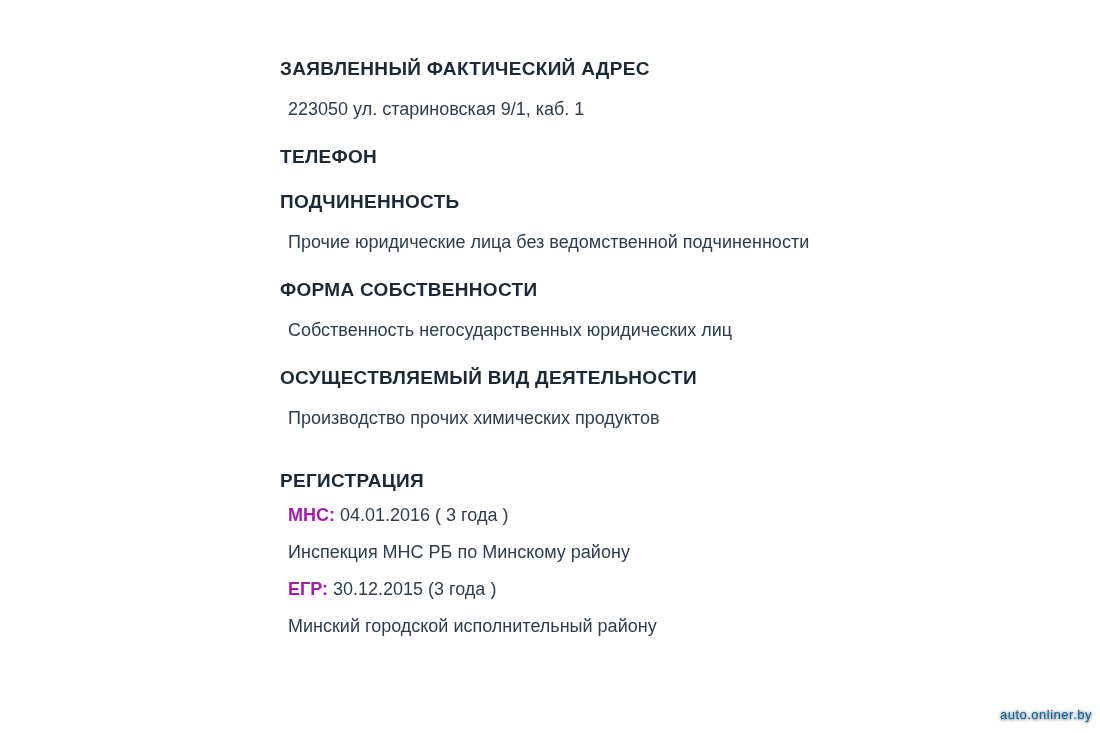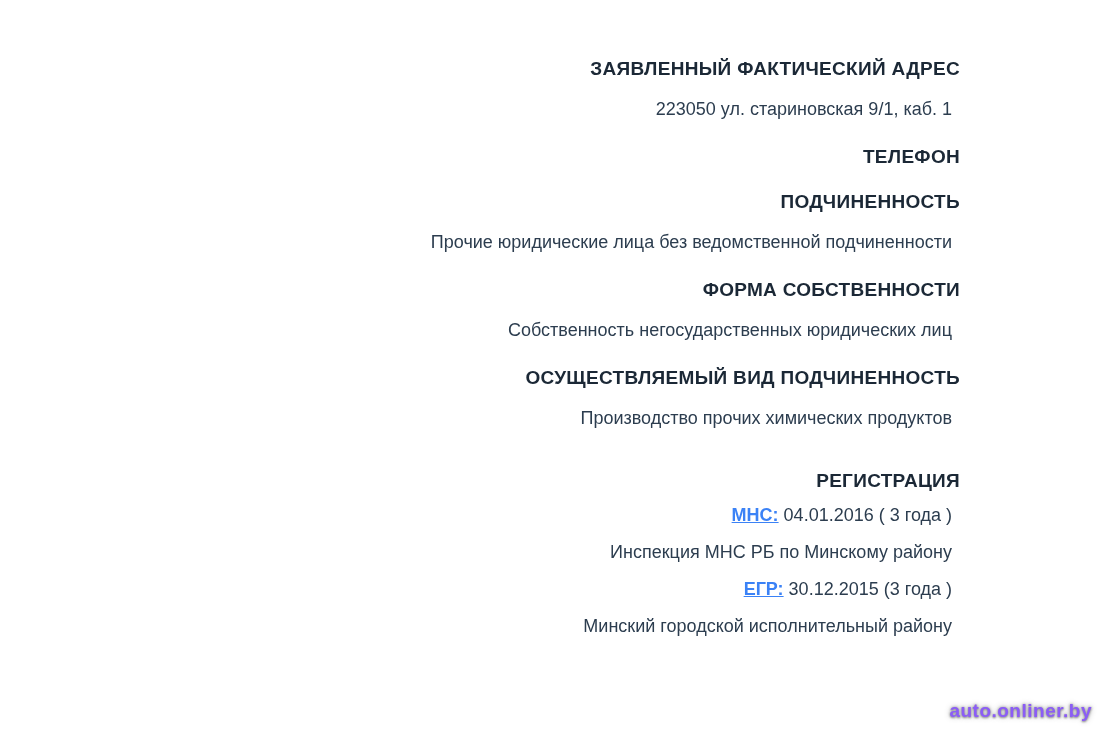--- a/index.html
+++ b/index.html
@@ -18,21 +18,20 @@
     background: #ffffff;
   }
   .content {
     position: absolute;
     left: 280px;
     top: 57px;
     width: 680px;
   }
   .info-section {
     margin: 0 0 21px 0;
-    text-align: right;
   }
   .heading {
     margin: 0 0 14px 0;
     font-size: 19px;
     line-height: 24px;
     font-weight: bold;
     letter-spacing: 0.3px;
     color: #1b2836;
   }
   .info-section.tight .heading {
@@ -41,31 +40,30 @@
   }
   .line {
     margin: 8px;
     font-size: 18px;
     line-height: 29px;
     font-weight: normal;
     color: #2c3d4f;
   }
   .line .label {
     font-weight: bold;
-    color: #3b82f6;
-    text-decoration: underline;
+    color: #a21caf;
   }
   .watermark {
     position: absolute;
     right: 8px;
     bottom: 11px;
-    font-size: 19px;
-    font-weight: bold;
+    font-size: 13px;
+    font-weight: normal;
     letter-spacing: 0.5px;
-    color: #8b5cf6;
+    color: #0369a1;
     text-shadow: 0 0 3px #9a9a9a, 0 0 6px #b5b5b5, 0 1px 2px #8d8d8d;
   }
 </style>
 </head>
 <body>
 
 <div class="page">
   <div class="content">
 
     <section class="info-section">
@@ -81,21 +79,21 @@
       <h2 class="heading">ПОДЧИНЕННОСТЬ</h2>
       <p class="line">Прочие юридические лица без ведомственной подчиненности</p>
     </section>
 
     <section class="info-section">
       <h2 class="heading">ФОРМА СОБСТВЕННОСТИ</h2>
       <p class="line">Собственность негосударственных юридических лиц</p>
     </section>
 
     <section class="info-section">
-      <h2 class="heading">ОСУЩЕСТВЛЯЕМЫЙ ВИД ПОДЧИНЕННОСТЬ</h2>
+      <h2 class="heading">ОСУЩЕСТВЛЯЕМЫЙ ВИД ДЕЯТЕЛЬНОСТИ</h2>
       <p class="line">Производство прочих химических продуктов</p>
     </section>
 
     <section class="info-section tight">
       <h2 class="heading">РЕГИСТРАЦИЯ</h2>
       <p class="line"><span class="label">МНС:</span><span> 04.01.2016 ( 3 года )</span></p>
       <p class="line">Инспекция МНС РБ по Минскому району</p>
       <p class="line"><span class="label">ЕГР:</span><span> 30.12.2015 (3 года )</span></p>
       <p class="line">Минский городской исполнительный району</p>
     </section>

